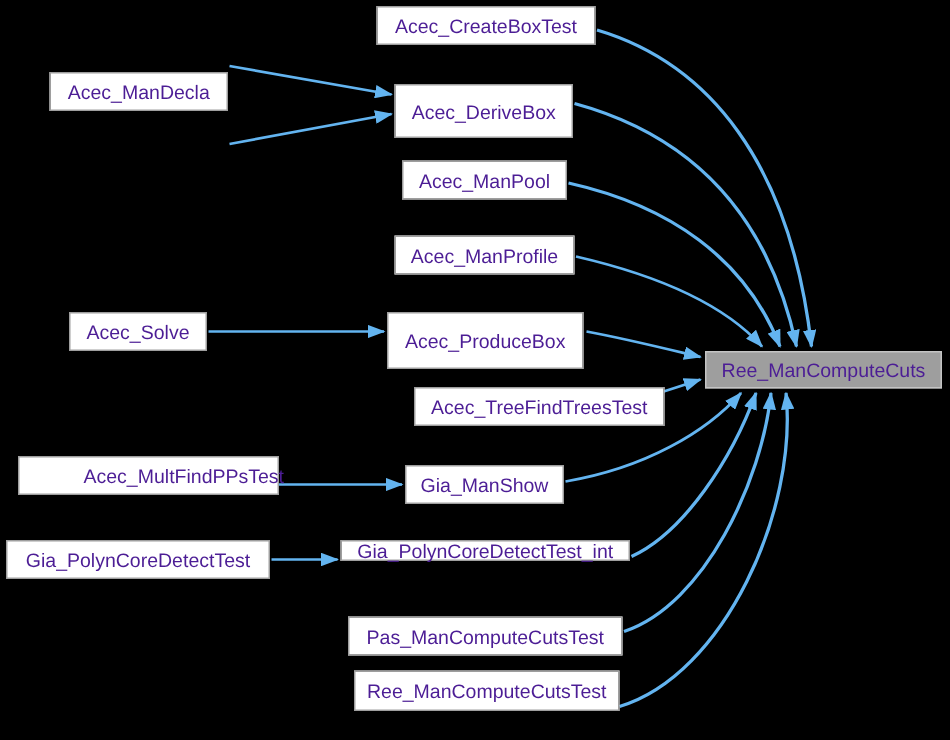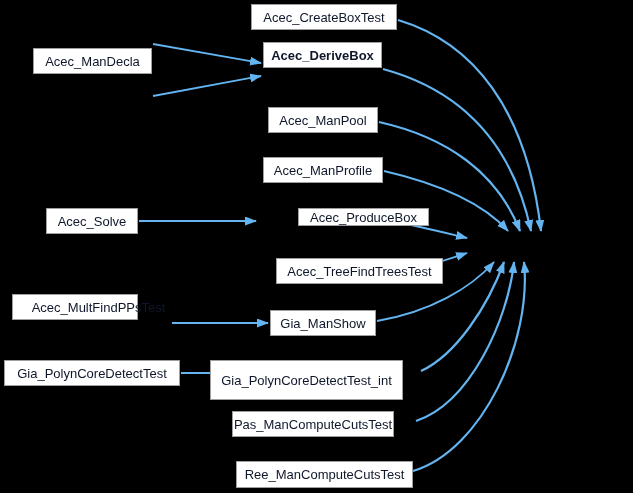--- a/index.html
+++ b/index.html
@@ -20,21 +20,21 @@
     left: 0;
     top: 0;
     width: 633px;
     height: 493px;
   }
   .node {
     position: absolute;
     box-sizing: border-box;
     background: #ffffff;
     border: 1.5px solid #9e9e9e;
-    color: #0f172a;
+    color: #4c1d95;
     font-size: 13px;
     line-height: 1;
     display: flex;
     align-items: center;
     justify-content: center;
     white-space: nowrap;
     cursor: pointer;
   }
   .node.target {
     background: #9e9e9e;
@@ -71,39 +71,40 @@
       <path d="M421,371 C456,355 488,306 504,262" marker-end="url(#arrow)" stroke-width="2.2"></path>
       <path d="M416,421 C470,403 508,320 514,262" marker-end="url(#arrow)" stroke-width="2.2"></path>
       <path d="M413,471 C483,450 532,340 524,262" marker-end="url(#arrow)" stroke-width="2.2"></path>
     </g>
   </svg>
 
   <div class="node" style="left:251px; top:4px;   width:146px; height:26px;">Acec_CreateBoxTest</div>
 
   <div class="node" style="left:33px;  top:48px;  width:119px; height:26px;">Acec_ManDecla</div>
 
-  <div class="node" style="left:263px; top:42px;  width:119px; height:26px;font-weight:bold;">Acec_DeriveBox</div>
+  <div class="node" style="left:263px; top:56px;  width:119px; height:36px;">Acec_DeriveBox</div>
 
 
   <div class="node" style="left:268px; top:107px; width:110px; height:26px;">Acec_ManPool</div>
 
   <div class="node" style="left:46px;  top:208px; width:92px;  height:26px;">Acec_Solve</div>
 
   <div class="node" style="left:263px; top:157px; width:120px; height:26px;">Acec_ManProfile</div>
 
-  <div class="node" style="left:258px; top:208px; width:131px; height:18px;margin-left:40px;">Acec_ProduceBox</div>
+  <div class="node" style="left:258px; top:208px; width:131px; height:38px;">Acec_ProduceBox</div>
 
   <div class="node" style="left:240px; top:258px; width:167px; height:26px;margin-left:36px;">Acec_TreeFindTreesTest</div>
 
-  <div class="node" style="left:12px;  top:294px; width:126px; height:26px;padding-left:47px;">Acec_MultFindPPsTest</div>
+  <div class="node" style="left:12px;  top:304px; width:174px; height:26px;padding-left:47px;">Acec_MultFindPPsTest</div>
 
   <div class="node" style="left:270px; top:310px; width:106px; height:26px;">Gia_ManShow</div>
 
   <div class="node" style="left:4px;   top:360px; width:176px; height:26px;">Gia_PolynCoreDetectTest</div>
 
-  <div class="node" style="left:210px; top:360px; width:193px; height:40px;">Gia_PolynCoreDetectTest_int</div>
+  <div class="node" style="left:227px; top:360px; width:193px; height:14px;">Gia_PolynCoreDetectTest_int</div>
 
-  <div class="node" style="left:232px; top:411px; width:162px; height:26px;">Pas_ManComputeCutsTest</div>
+  <div class="node" style="left:232px; top:411px; width:183px; height:26px;">Pas_ManComputeCutsTest</div>
 
-  <div class="node" style="left:236px; top:461px; width:177px; height:27px;">Ree_ManComputeCutsTest</div>
+  <div class="node" style="left:236px; top:447px; width:177px; height:27px;">Ree_ManComputeCutsTest</div>
 
+  <div class="node target" style="left:470px; top:234px; width:158px; height:25px;">Ree_ManComputeCuts</div>
 
 </div>
 
 </body></html>

